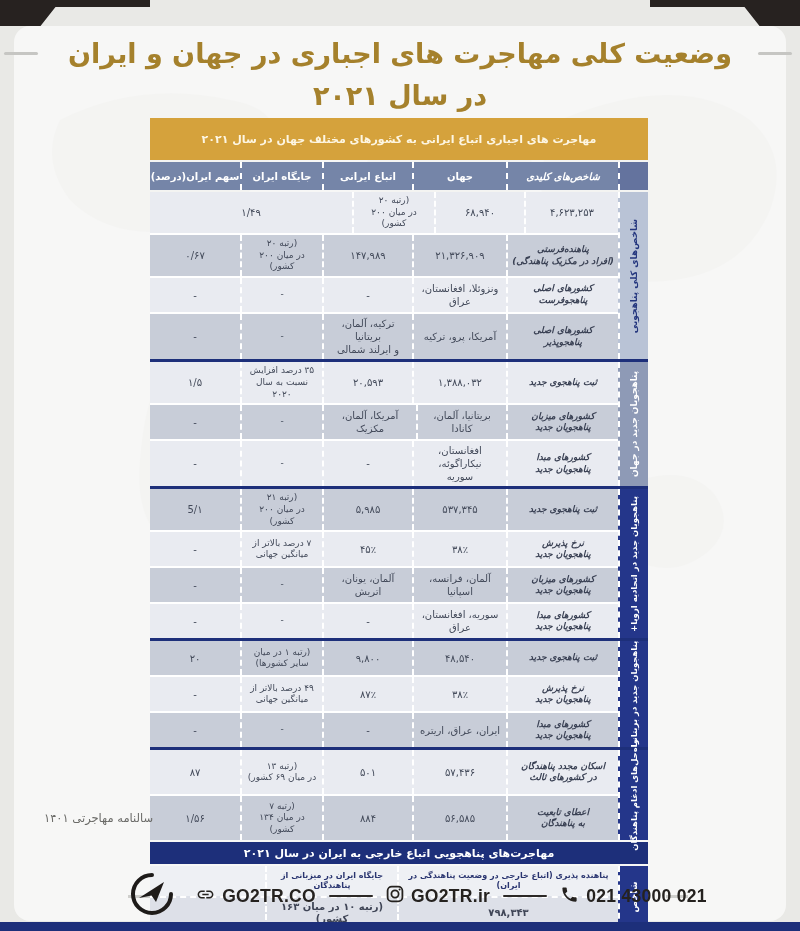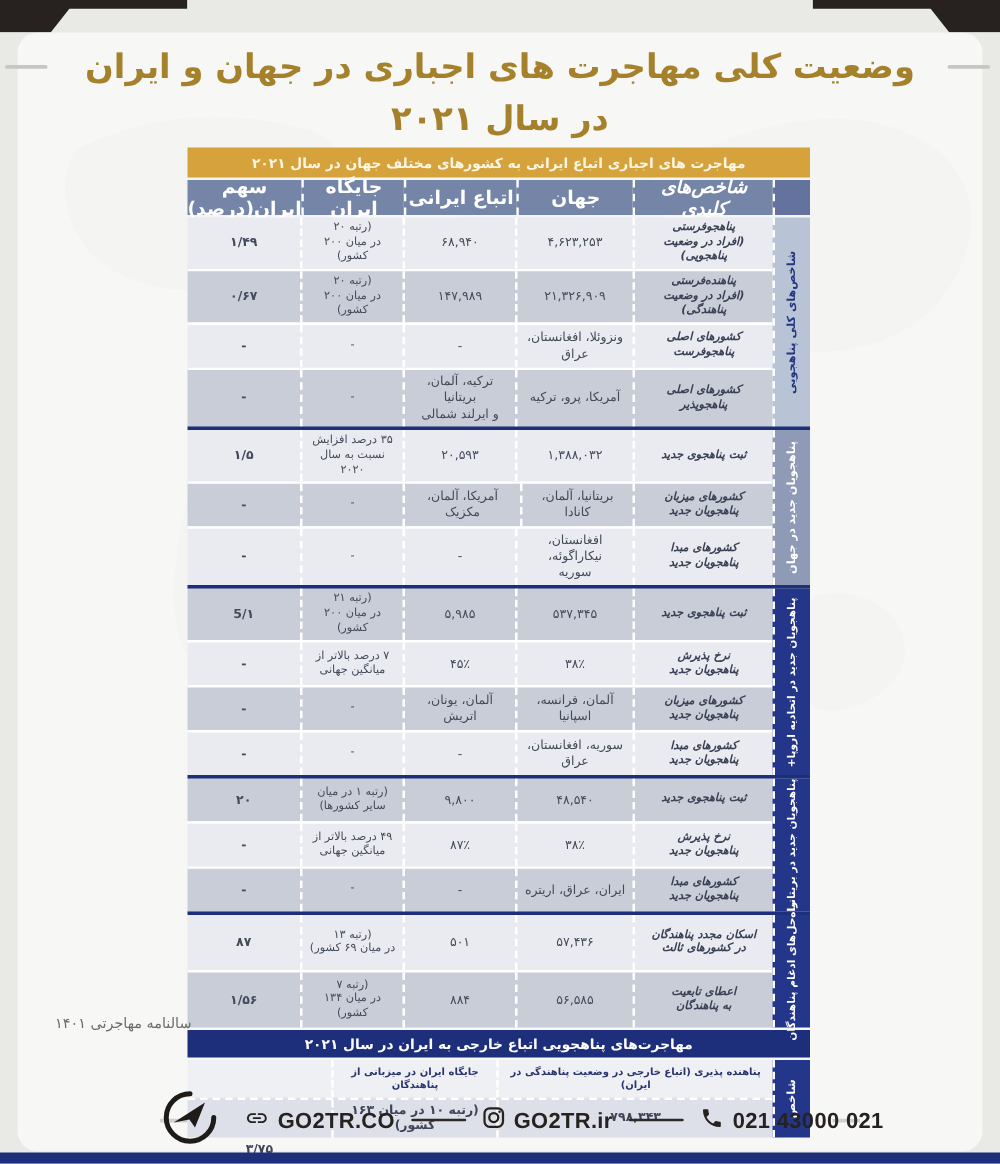--- a/index.html
+++ b/index.html
@@ -24,28 +24,28 @@
   .title{
     position:absolute;top:33px;left:0;right:0;text-align:center;direction:rtl;
     color:var(--gold-title,#a5812c);font-weight:bold;font-size:27px;line-height:1.55;
   }
   .tdash{position:absolute;height:3px;width:34px;background:#c6c6c3;border-radius:2px;}
   .tdash.l{left:4px;top:52px;} .tdash.r{right:8px;top:52px;}
 
   
   .sheet{position:absolute;left:150px;top:118px;width:498px;}
   .goldband{
-    height:24px;background:var(--gold-band,#d5a23c);color:#fdf6e3;
+    height:42px;background:var(--gold-band,#d5a23c);color:#fdf6e3;
     display:flex;align-items:center;justify-content:center;
     font-size:11px;font-weight:bold;direction:rtl;
   }
   .mheader{display:flex;direction:rtl;height:28px;margin-top:2px;}
   .hstub{width:30px;background:#64739e;border-left:2px dashed #fff;box-sizing:border-box;}
   .hcell{
-    background:var(--header-blue,#7585a8);color:#fff;font-size:15px;font-weight:bold;
+    background:var(--header-blue,#7585a8);color:#fff;font-size:10px;font-weight:bold;
     display:flex;align-items:center;justify-content:center;text-align:center;
     border-left:2px dashed #fff;box-sizing:border-box;
   }
   .hcell:last-child{border-left:none;}
   .c0{width:112px;font-style:italic;} .c1{width:94px;} .c2{width:90px;} .c3{width:82px;} .c4{flex:1;}
 
   .groups{margin-top:2px;}
   .group{display:flex;direction:rtl;}
   .group + .group{border-top:3px solid var(--navy,#1d2f7a);}
   .band{position:relative;width:30px;border-left:2px dashed #fff;box-sizing:border-box;}
@@ -66,21 +66,21 @@
   .g4 .trow{min-height:44px;}
   .cell{
     display:flex;align-items:center;justify-content:center;text-align:center;
     padding:3px 4px;box-sizing:border-box;
     font-size:9px;line-height:1.3;color:#434a5a;white-space:pre-line;
     border-left:2px dashed #fff;
   }
   .cell:last-child{border-left:none;}
   .cell.c0{font-weight:600;color:#3a4154;}
   .cell.c1,.cell.c2{font-size:10px;}
-  .cell.c4{font-size:10px;font-weight:700;}
+  .cell.c4{font-size:10px;font-weight:400;}
 
   .navyband{
     margin-top:2px;height:22px;background:var(--navy,#1d2f7a);color:#fff;
     display:flex;align-items:center;justify-content:center;
     font-size:11px;font-weight:bold;direction:rtl;
   }
 
   
   .mini{display:flex;direction:rtl;margin-top:2px;}
   .mini .band{background:var(--band-navy,#24368a);color:#fff;}
@@ -154,31 +154,29 @@
         <div class="hcell c3">جایگاه ایران</div>
         <div class="hcell c4">سهم ایران(درصد)</div>
       </div>
     <div class="groups" id="table-groups">
         <div class="group tone-light g0">
           <div class="band">
             <span class="band-label">شاخص‌های کلی پناهجویی</span>
           </div>
           <div class="rows">
             <div class="trow light">
-              <div class="cell c0">پناهجوفرستی
-(افراد در وضعیت پناهجویی)</div>
               <div class="cell c1">۴,۶۲۳,۲۵۳</div>
               <div class="cell c2">۶۸,۹۴۰</div>
               <div class="cell c3">(رتبه ۲۰
 در میان ۲۰۰ کشور)</div>
               <div class="cell c4">۱/۴۹</div>
             </div>
             <div class="trow dark">
               <div class="cell c0">پناهنده‌فرستی
-(افراد در وضعیت پناهندگی)</div>
+(افراد در مکزیک پناهندگی)</div>
               <div class="cell c1">۲۱,۳۲۶,۹۰۹</div>
               <div class="cell c2">۱۴۷,۹۸۹</div>
               <div class="cell c3">(رتبه ۲۰
 در میان ۲۰۰ کشور)</div>
               <div class="cell c4">۰/۶۷</div>
             </div>
             <div class="trow light">
               <div class="cell c0">کشورهای اصلی
 پناهجوفرست</div>
               <div class="cell c1">ونزوئلا، افغانستان، عراق</div>

